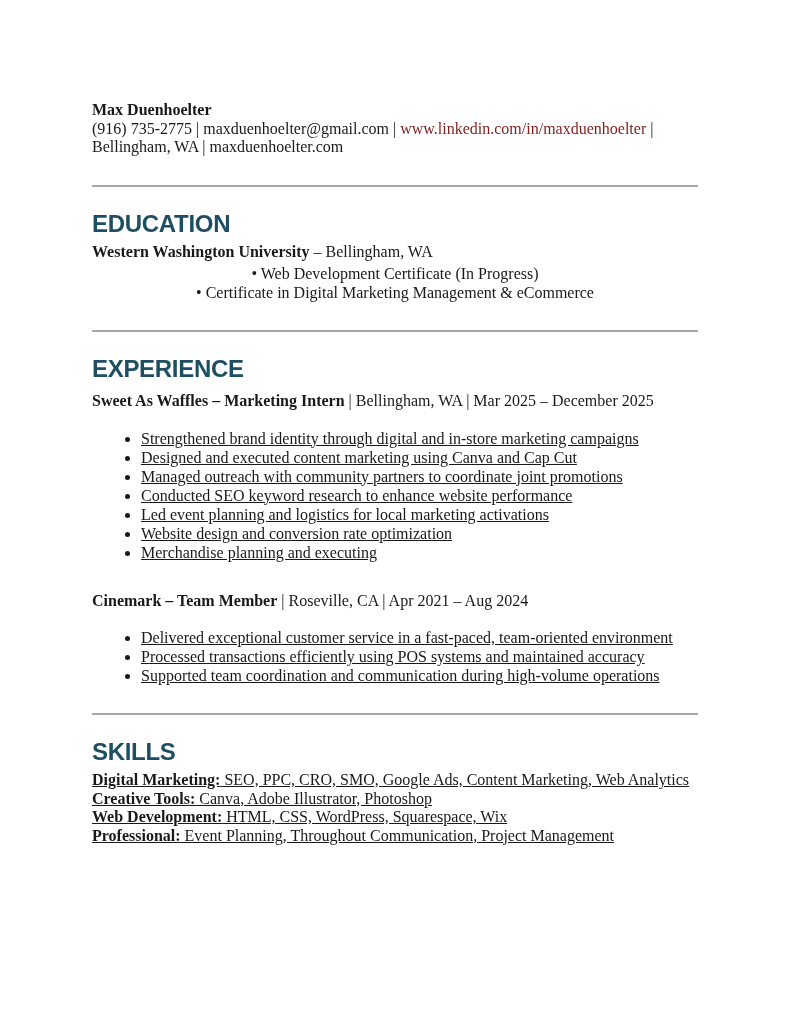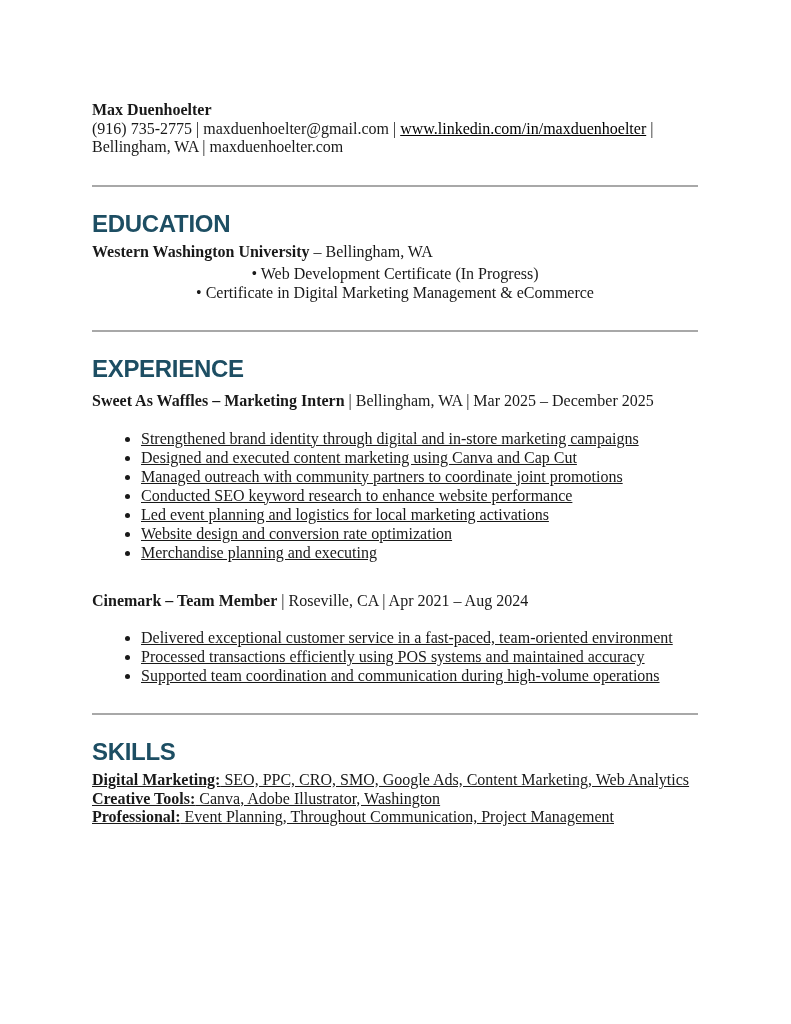--- a/index.html
+++ b/index.html
@@ -15,22 +15,21 @@
   .page {
     box-sizing: border-box;
     width: 791px;
     height: 828px;
     padding: 0 93px 0 92px;
   }
   .header { padding-top: 101px; line-height: 18.5px; }
   .name { font-weight: bold; }
   .contact-line { line-height: 18.5px; }
   a.link {
-    color: #000000;
-    text-decoration: underline;
+    color: #7f1d1d;
     cursor: pointer;
   }
   hr.divider {
     border: 0;
     border-top: 2px solid #a8a8a8;
     margin: 28px 0 0 0;
   }
   h2.section-heading {
     font-family: "Liberation Sans", "DejaVu Sans", sans-serif;
     font-weight: bold;
@@ -101,18 +100,19 @@
       <li>Supported team coordination and communication during high-volume operations</li>
     </ul>
   </div>
 
   <hr class="divider">
 
   <div>
     <h2 class="section-heading">SKILLS</h2>
     <div class="skills-block">
       <div class="textline"><b class="inline-bold">Digital Marketing:</b><span> SEO, PPC, CRO, SMO, Google Ads, Content Marketing, Web Analytics</span></div>
-      <div class="textline"><b class="inline-bold">Creative Tools:</b><span> Canva, Adobe Illustrator, Washington</span></div>
+      <div class="textline"><b class="inline-bold">Creative Tools:</b><span> Canva, Adobe Illustrator, Photoshop</span></div>
+      <div class="textline"><b class="inline-bold">Web Development:</b><span> HTML, CSS, WordPress, Squarespace, Wix</span></div>
       <div class="textline"><b class="inline-bold">Professional:</b><span> Event Planning, Throughout Communication, Project Management</span></div>
     </div>
   </div>
 
 </div>
 
 </body></html>

